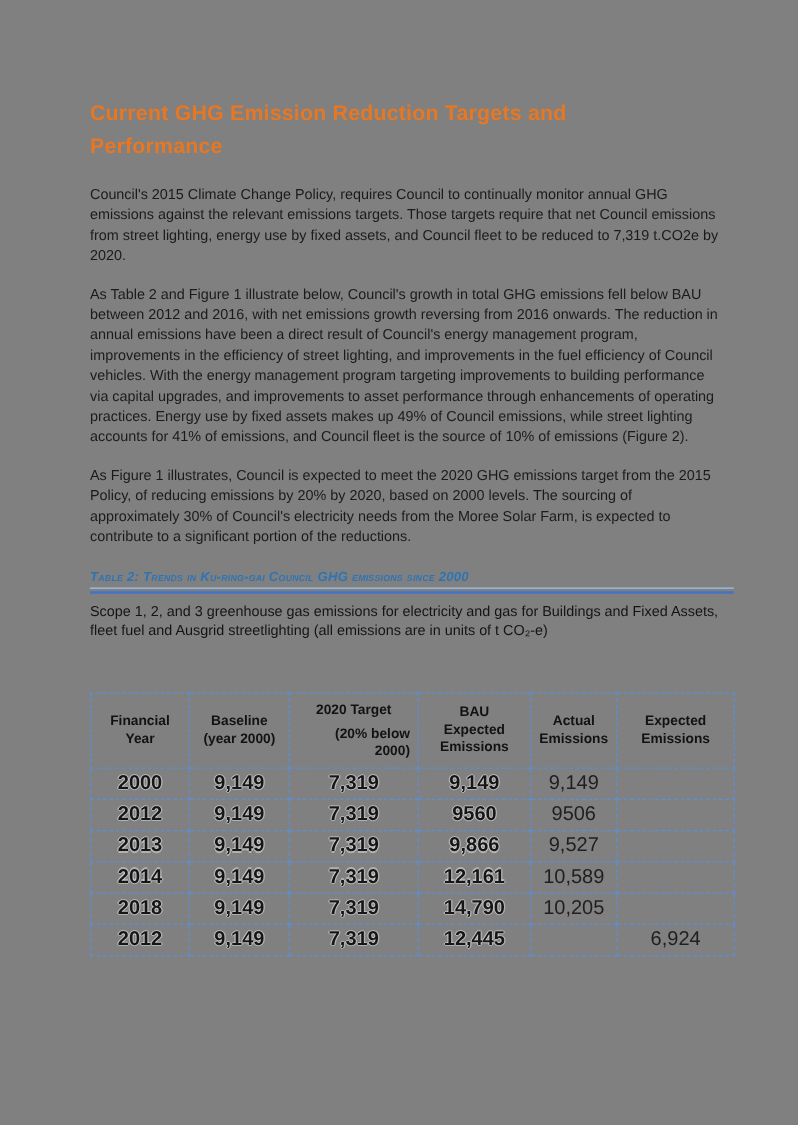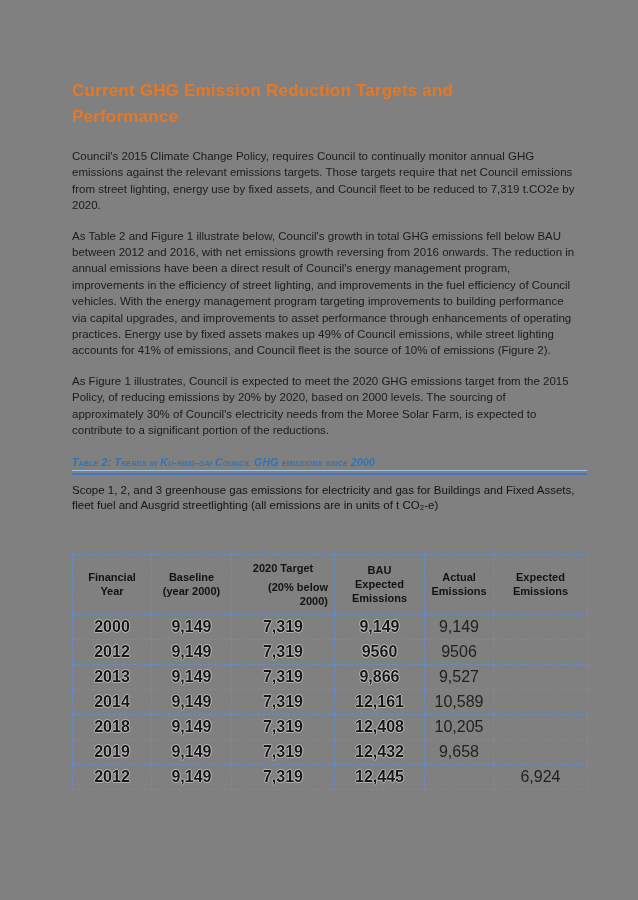--- a/index.html
+++ b/index.html
@@ -180,30 +180,22 @@
         <td class="t-bold">9,149</td>
         <td class="t-bold">7,319</td>
         <td class="t-bold">12,161</td>
         <td class="t-light">10,589</td>
         <td class="t-light"></td>
       </tr>
       <tr>
         <td class="t-bold">2018</td>
         <td class="t-bold">9,149</td>
         <td class="t-bold">7,319</td>
-        <td class="t-bold">12,408</td>
+        <td class="t-bold">14,790</td>
         <td class="t-light">10,205</td>
-        <td class="t-light"></td>
-      </tr>
-      <tr>
-        <td class="t-bold">2019</td>
-        <td class="t-bold">9,149</td>
-        <td class="t-bold">7,319</td>
-        <td class="t-bold">12,432</td>
-        <td class="t-light">9,658</td>
         <td class="t-light"></td>
       </tr>
       <tr>
         <td class="t-bold">2012</td>
         <td class="t-bold">9,149</td>
         <td class="t-bold">7,319</td>
         <td class="t-bold">12,445</td>
         <td class="t-light"></td>
         <td class="t-light">6,924</td>
       </tr>

